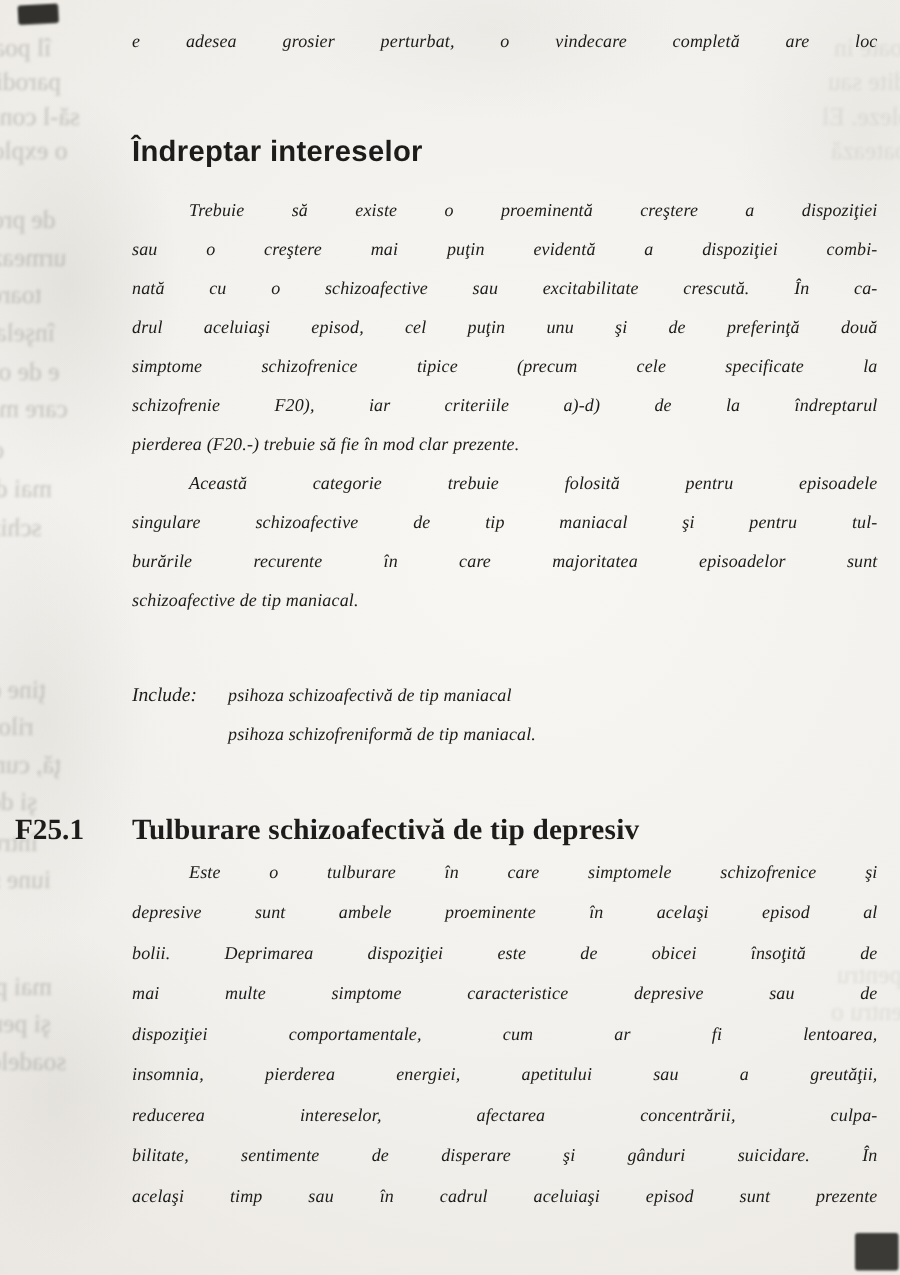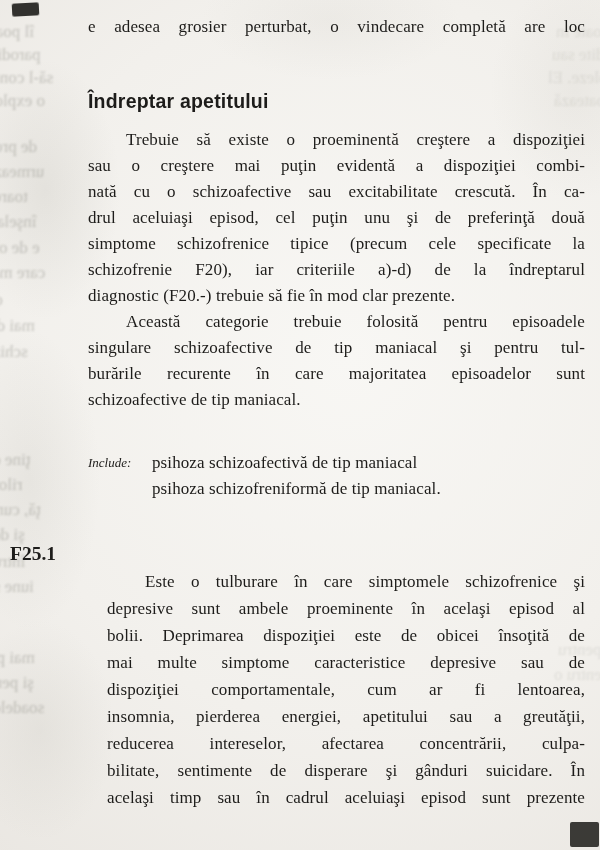--- a/index.html
+++ b/index.html
@@ -34,22 +34,22 @@
   .bleed-right{color:rgba(120,118,110,.15);}
 
   
   .corner-mark{position:absolute;background:#23221f;border-radius:2px;filter:blur(.6px);}
   .mark-tl{left:12px;top:3px;width:27px;height:13px;transform:rotate(-3deg);opacity:.92;}
   .mark-br{left:570px;top:822px;width:29px;height:25px;opacity:.88;}
 
   
   .ink{color:#1d1c1a;}
   .textblock{position:absolute;left:88px;width:497px;}
-  .line{display:block;height:26px;line-height:26px;font-size:17px;letter-spacing:.1px;}
-  .lh27 .line{height:27px;line-height:27px;margin-left:19px;}
+  .line{display:block;height:26px;line-height:26px;font-size:12px;letter-spacing:.1px;font-style:italic;}
+  .lh27 .line{height:27px;line-height:27px;}
   .j{text-align:justify;text-align-last:justify;}
   .indent{padding-left:38px;}
   .runhead{
     position:absolute;left:88px;
     font-family:"Liberation Sans", sans-serif;
     font-weight:700;font-size:19.5px;letter-spacing:.2px;
   }
   .sechead{position:absolute;left:0;width:484px;font-weight:700;font-size:19.5px;height:27px;line-height:27px;}
   .sec-code{position:absolute;left:10px;}
   .sec-title{position:absolute;left:88px;letter-spacing:.15px;}
@@ -99,49 +99,50 @@
       <div class="bleed bleed-right" style="left: 554px; top: 665px;">şi pentru o</div>
     </div>
 
   <div class="corner-mark mark-tl"></div>
   <div class="corner-mark mark-br"></div>
 
   <div class="textblock" style="top:14px">
     <span class="line j">e adesea grosier perturbat, o vindecare completă are loc</span>
   </div>
 
-  <div class="runhead" style="top:90px">Îndreptar apetitului</div>
+  <div class="runhead" style="top:90px">Îndreptar intereselor</div>
 
   <div class="textblock" style="top:127px">
     <span class="line j indent">Trebuie să existe o proeminentă creştere a dispoziţiei</span>
     <span class="line j">sau o creştere mai puţin evidentă a dispoziţiei combi-</span>
     <span class="line j">nată cu o schizoafective sau excitabilitate crescută. În ca-</span>
     <span class="line j">drul aceluiaşi episod, cel puţin unu şi de preferinţă două</span>
     <span class="line j">simptome schizofrenice tipice (precum cele specificate la</span>
     <span class="line j">schizofrenie F20), iar criteriile a)-d) de la îndreptarul</span>
-    <span class="line">diagnostic (F20.-) trebuie să fie în mod clar prezente.</span>
+    <span class="line">pierderea (F20.-) trebuie să fie în mod clar prezente.</span>
   </div>
 
   <div class="textblock" style="top:309px">
     <span class="line j indent">Această categorie trebuie folosită pentru episoadele</span>
     <span class="line j">singulare schizoafective de tip maniacal şi pentru tul-</span>
     <span class="line j">burările recurente în care majoritatea episoadelor sunt</span>
     <span class="line">schizoafective de tip maniacal.</span>
   </div>
 
   <div class="includerow" style="top:450px">
     <span class="inc-label">Include:</span>
     <div class="inc-items">
       <span class="line">psihoza schizoafectivă de tip maniacal</span>
       <span class="line">psihoza schizofreniformă de tip maniacal.</span>
     </div>
   </div>
 
   <div class="sechead" style="top:540px">
     <span class="sec-code">F25.1</span>
+    <span class="sec-title">Tulburare schizoafectivă de tip depresiv</span>
   </div>
 
   <div class="textblock lh27" style="top:568px">
     <span class="line j indent">Este o tulburare în care simptomele schizofrenice şi</span>
     <span class="line j">depresive sunt ambele proeminente în acelaşi episod al</span>
     <span class="line j">bolii. Deprimarea dispoziţiei este de obicei însoţită de</span>
     <span class="line j">mai multe simptome caracteristice depresive sau de</span>
     <span class="line j">dispoziţiei comportamentale, cum ar fi lentoarea,</span>
     <span class="line j">insomnia, pierderea energiei, apetitului sau a greutăţii,</span>
     <span class="line j">reducerea intereselor, afectarea concentrării, culpa-</span>

